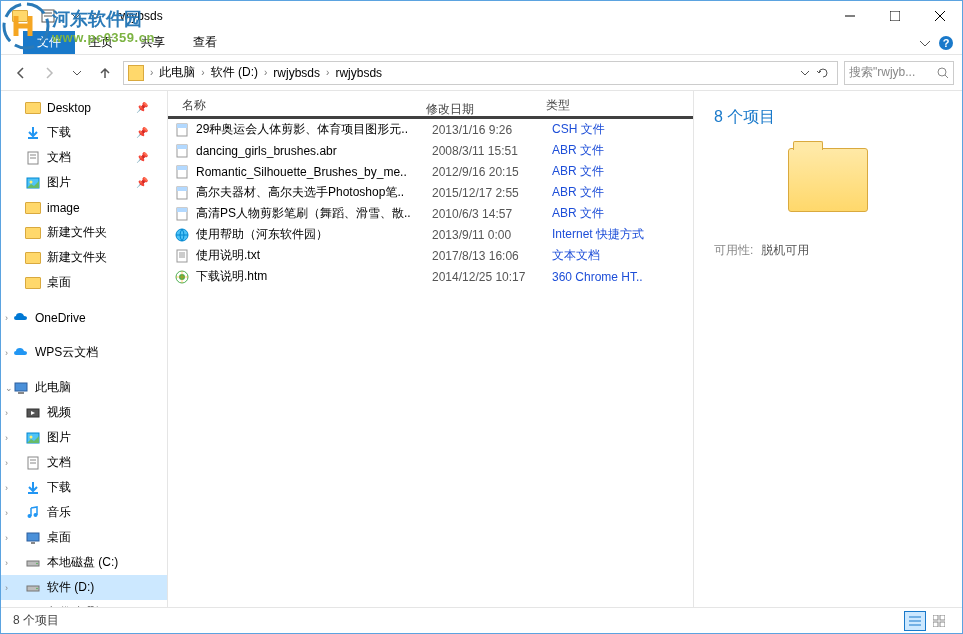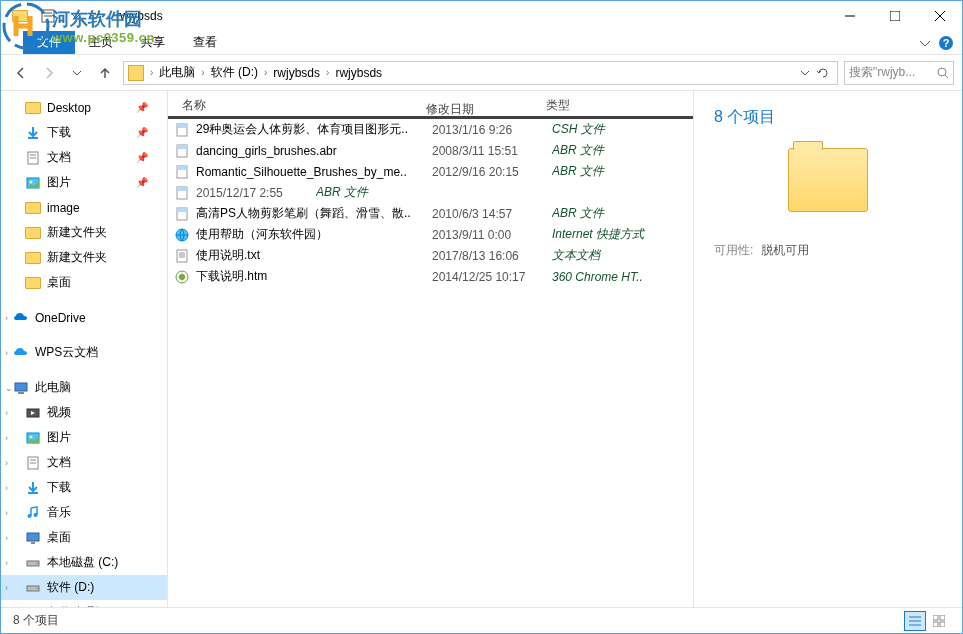--- a/index.html
+++ b/index.html
@@ -55,21 +55,21 @@
 .filelist { flex: 1; display: flex; border-right: 1px solid #e5e5e5; }
 .fl-main { flex: 1; padding: 4px 0; }
 .fl-header { display: flex; height: 24px; align-items: center; border-bottom: 3px solid #404040; color: #444; font-size: 12px; }
 .col-name { width: 258px; padding-left: 14px; }
 .col-date { width: 120px; margin-top: 8px; }
 .col-type { width: 120px; }
 .fl-row { display: flex; height: 21px; align-items: center; font-size: 12px; padding-left: 6px; }
 .file-icon { width: 16px; height: 16px; margin-right: 6px; display: inline-flex; align-items: center; justify-content: center; flex-shrink: 0; }
 .fl-name { width: 236px; white-space: nowrap; overflow: hidden; text-overflow: ellipsis; }
 .fl-date { width: 120px; color: #555; }
-.fl-type { width: 120px; color: #14532d; white-space: nowrap; overflow: hidden; text-overflow: ellipsis; font-style: italic; }
+.fl-type { width: 120px; color: #1d4ed8; white-space: nowrap; overflow: hidden; text-overflow: ellipsis; }
 
 
 .details { width: 268px; padding: 16px 20px; }
 .details-title { color: #1979ca; font-size: 16px; margin-bottom: 20px; }
 .big-folder { width: 80px; height: 64px; background: linear-gradient(#ffe9a6, #ffd86b); border: 1px solid #d9a93e; border-radius: 3px; margin: 20px auto 30px; position: relative; }
 .big-folder::before { content: ""; position: absolute; top: -8px; left: 4px; width: 28px; height: 8px; background: #ffe9a6; border: 1px solid #d9a93e; border-bottom: none; border-radius: 2px 2px 0 0; }
 .detail-row { display: flex; font-size: 12px; color: #555; align-items: center; }
 .detail-label { color: #888; margin-right: 8px; }
 
 
@@ -452,20 +452,21 @@
             <span class="fl-date">2012/9/16 20:15</span>
             <span class="fl-type">ABR 文件</span>
           </div>
           <div class="fl-row">
             <span class="file-icon">
               <svg width="16" height="16">
                 <rect x="3" y="2" width="10" height="12" fill="#fff" stroke="#999"></rect>
                 <rect x="3" y="2" width="10" height="4" fill="#b3d9ff"></rect>
               </svg>
             </span>
+            <span class="fl-name">高尔夫器材、高尔夫选手Photoshop笔..</span>
             <span class="fl-date">2015/12/17 2:55</span>
             <span class="fl-type">ABR 文件</span>
           </div>
           <div class="fl-row">
             <span class="file-icon">
               <svg width="16" height="16">
                 <rect x="3" y="2" width="10" height="12" fill="#fff" stroke="#999"></rect>
                 <rect x="3" y="2" width="10" height="4" fill="#b3d9ff"></rect>
               </svg>
             </span>

